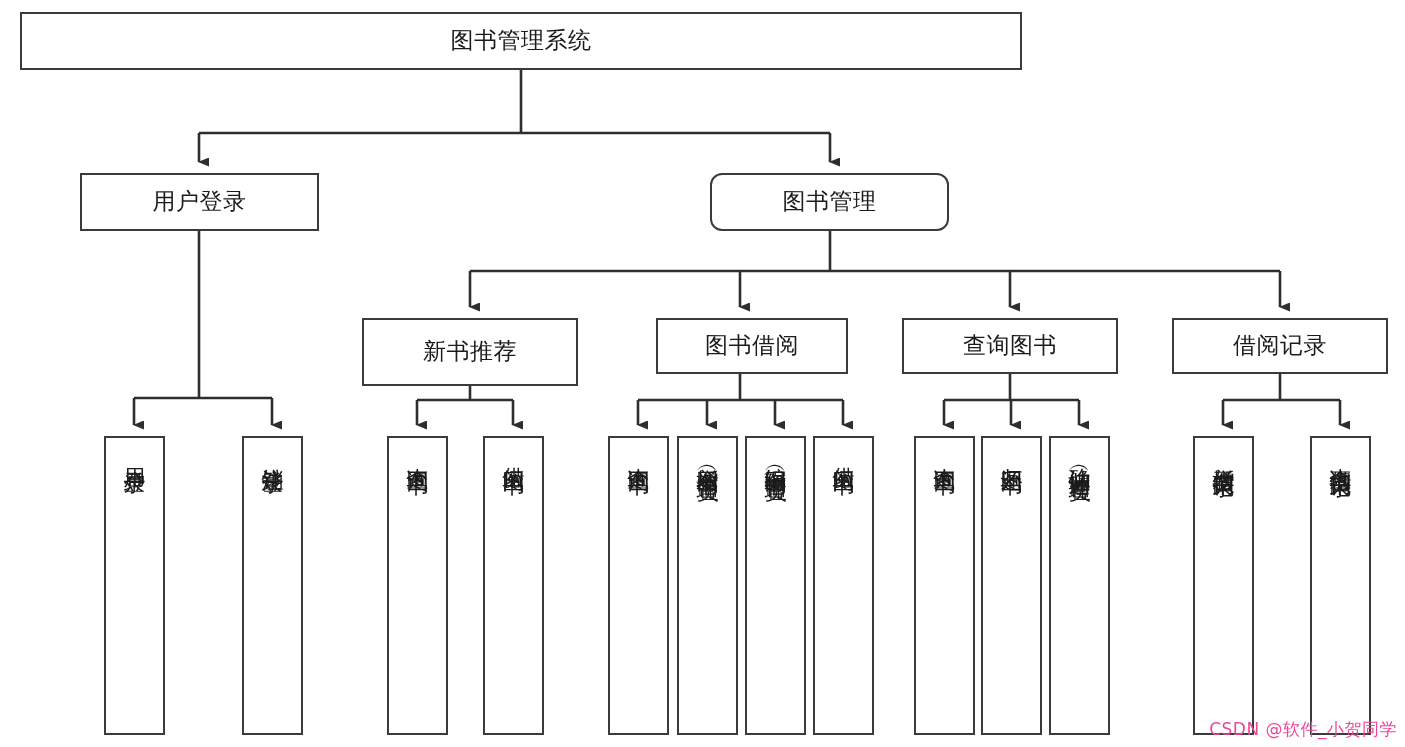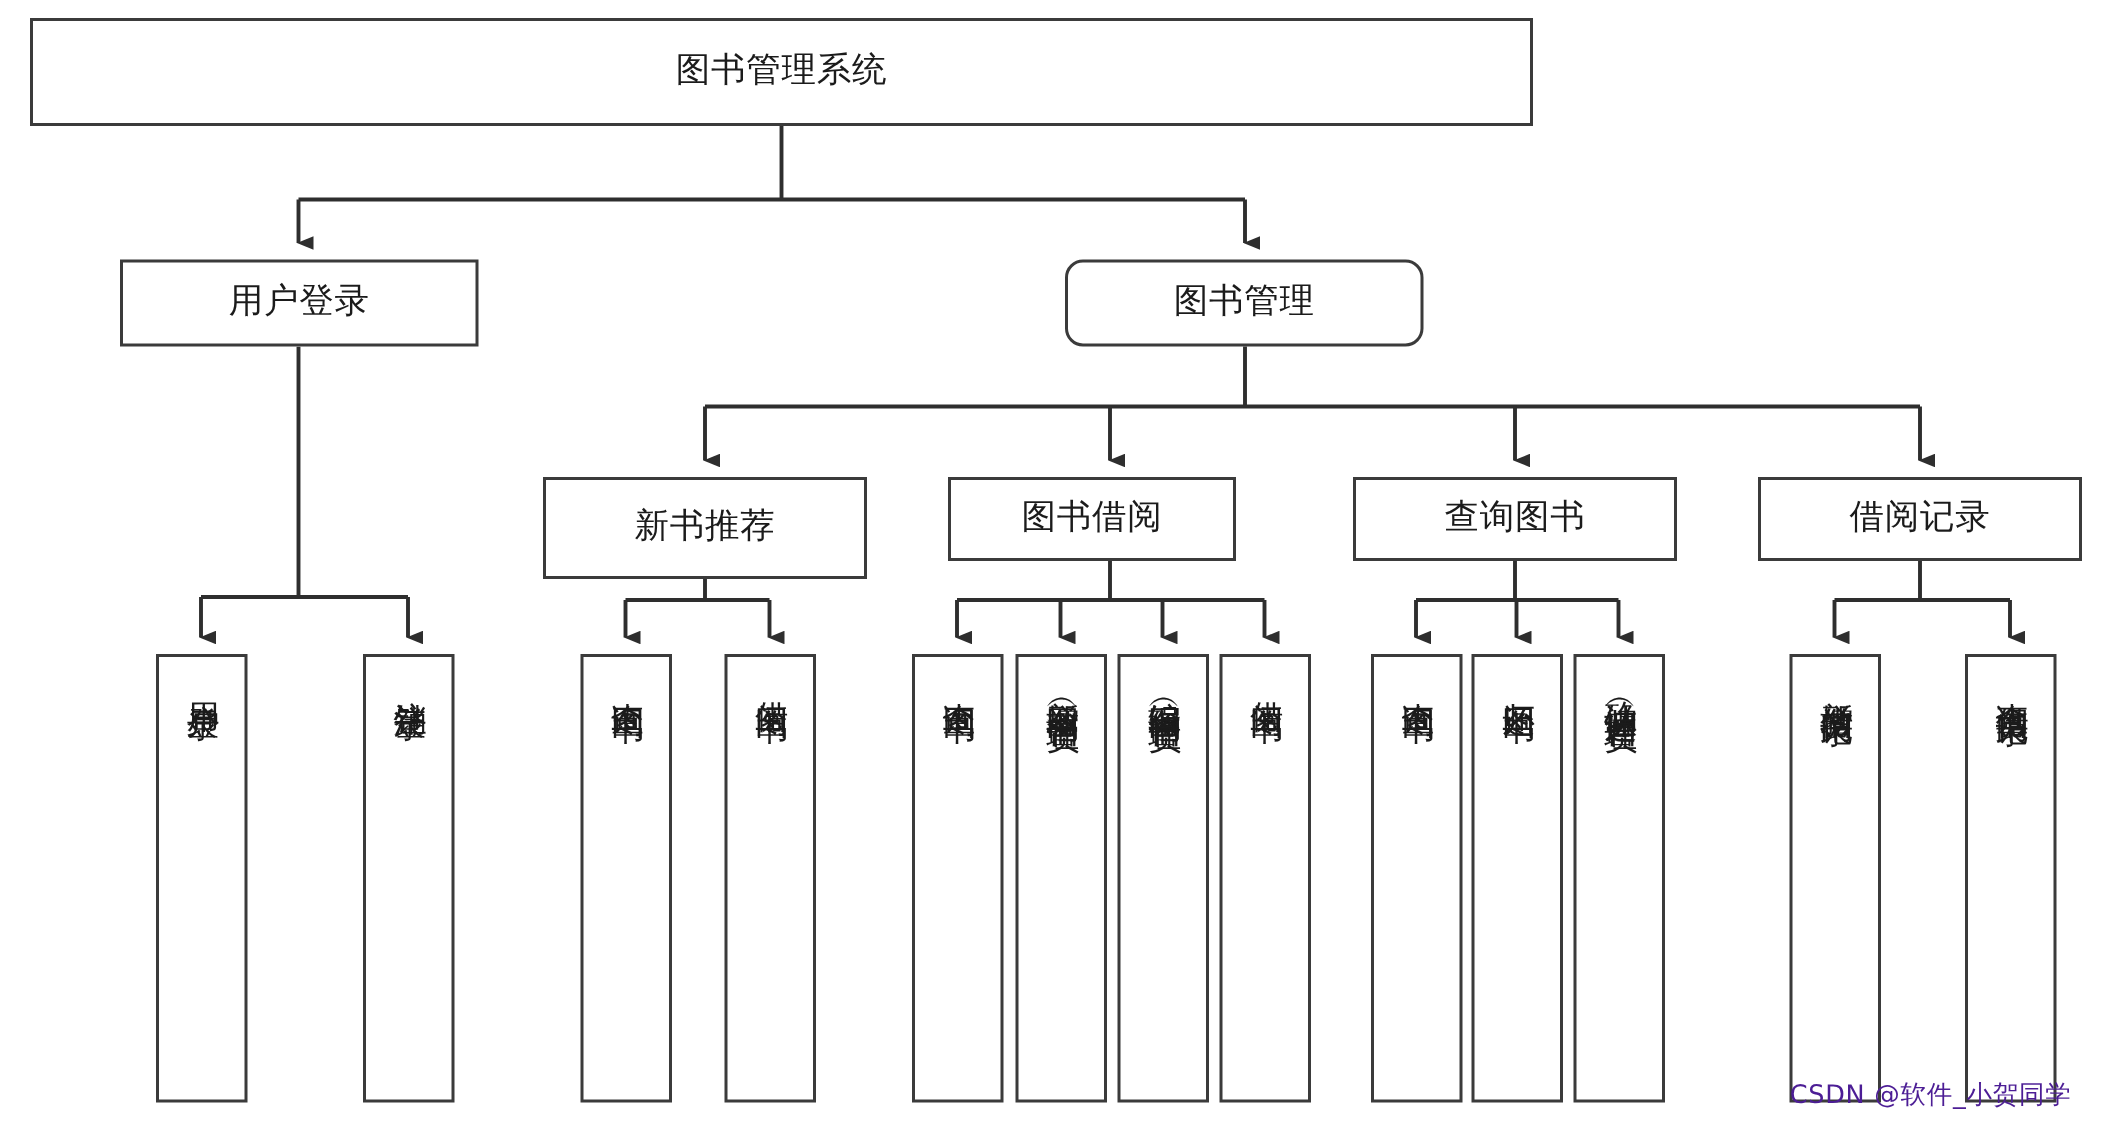--- a/index.html
+++ b/index.html
@@ -52,24 +52,24 @@
     align-items: center;
   }
   .node.vert .vtext {
     writing-mode: vertical-rl;
     text-orientation: upright;
     display: block;
     margin-top: 8px;
   }
   .watermark {
     position: absolute;
-    right: 24px;
+    right: 8px;
     bottom: 6px;
     font-size: 17px;
-    color: #4c1d95;
+    color: #ec4899;
     white-space: nowrap;
     letter-spacing: 0.5px;
   }
 </style>
 </head>
 <body>
 
 <div id="canvas">
 
   <svg class="edges" viewBox="0 0 1405 747">
@@ -115,37 +115,37 @@
       <path d="M1011,400 L1011,425" marker-end="url(#arrow)"></path>
       <path d="M1079,400 L1079,425" marker-end="url(#arrow)"></path>
 
       <path d="M1280,374 L1280,400"></path>
       <path d="M1223,400 L1340,400"></path>
       <path d="M1223,400 L1223,425" marker-end="url(#arrow)"></path>
       <path d="M1340,400 L1340,425" marker-end="url(#arrow)"></path>
     </g>
   </svg>
 
-  <div class="node horiz" style="left:20px; top:12px; width:1002px; height:72px;">
+  <div class="node horiz" style="left:20px; top:12px; width:1002px; height:58px;">
     <span>图书管理系统</span>
   </div>
 
   <div class="node horiz" style="left:80px; top:173px; width:239px; height:58px;">
     <span>用户登录</span>
   </div>
 
   <div class="node horiz" style="left:710px; top:173px; width:239px; height:58px;border-radius:12px;">
     <span>图书管理</span>
   </div>
 
   <div class="node horiz" style="left:362px; top:318px; width:216px; height:68px;">
     <span>新书推荐</span>
   </div>
 
-  <div class="node horiz" style="left:632px; top:318px; width:192px; height:56px;">
+  <div class="node horiz" style="left:656px; top:318px; width:192px; height:56px;">
     <span>图书借阅</span>
   </div>
 
   <div class="node horiz" style="left:902px; top:318px; width:216px; height:56px;">
     <span>查询图书</span>
   </div>
 
   <div class="node horiz" style="left:1172px; top:318px; width:216px; height:56px;">
     <span>借阅记录</span>
   </div>

